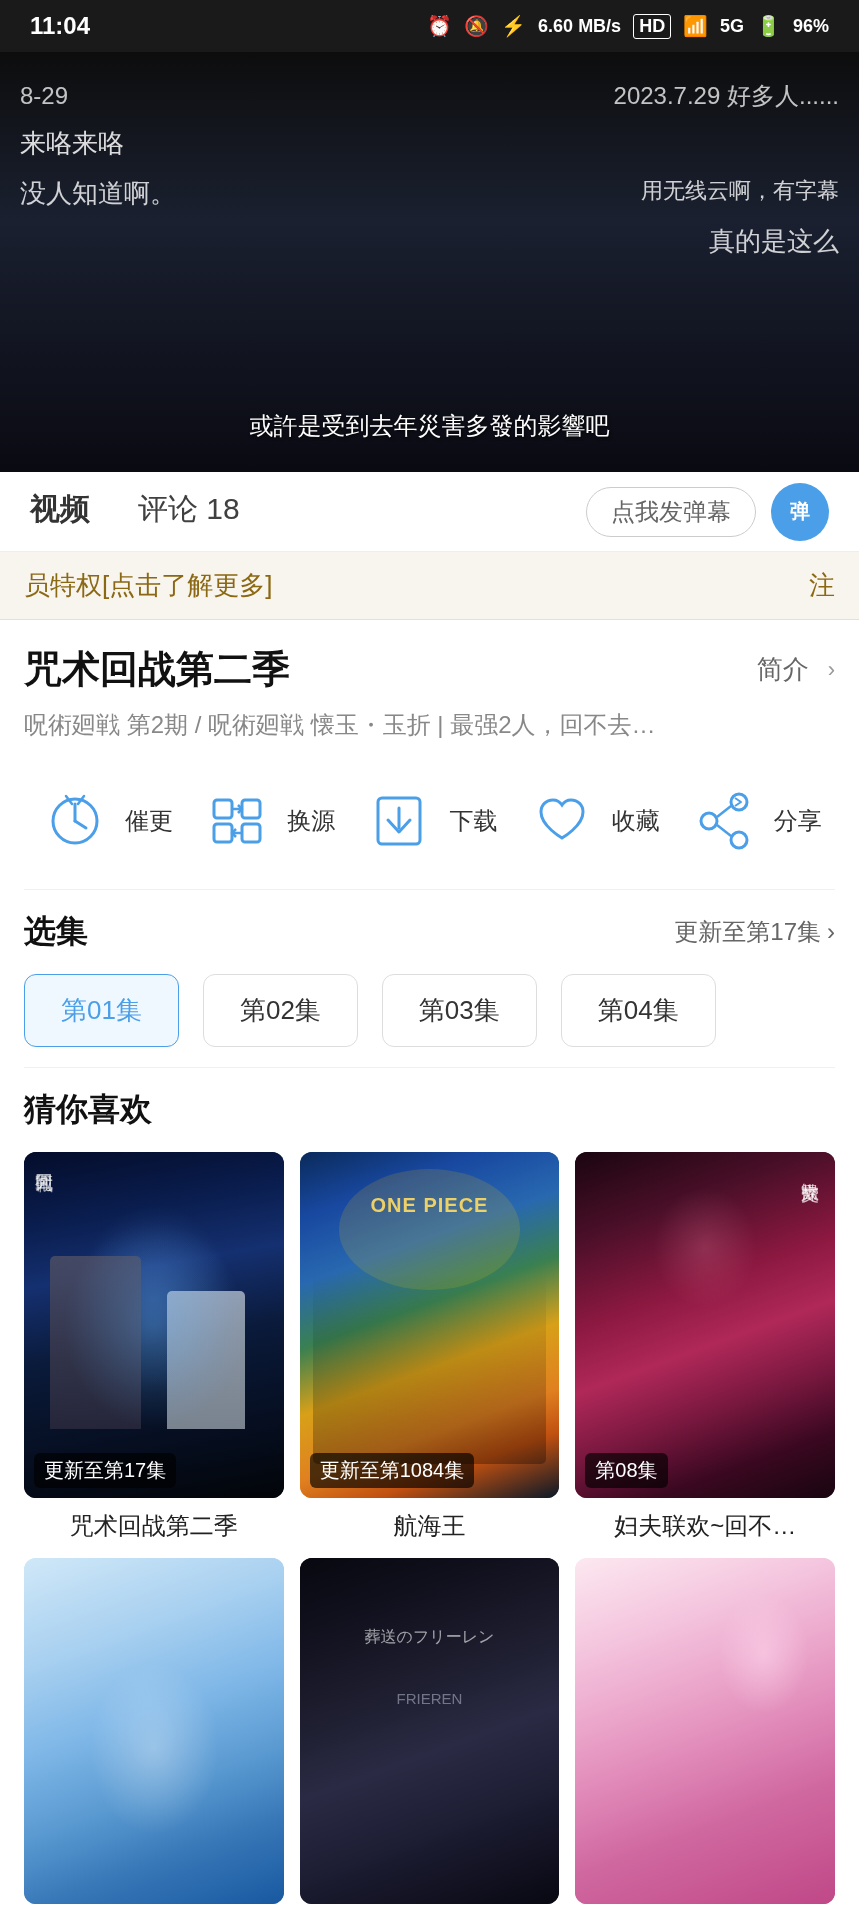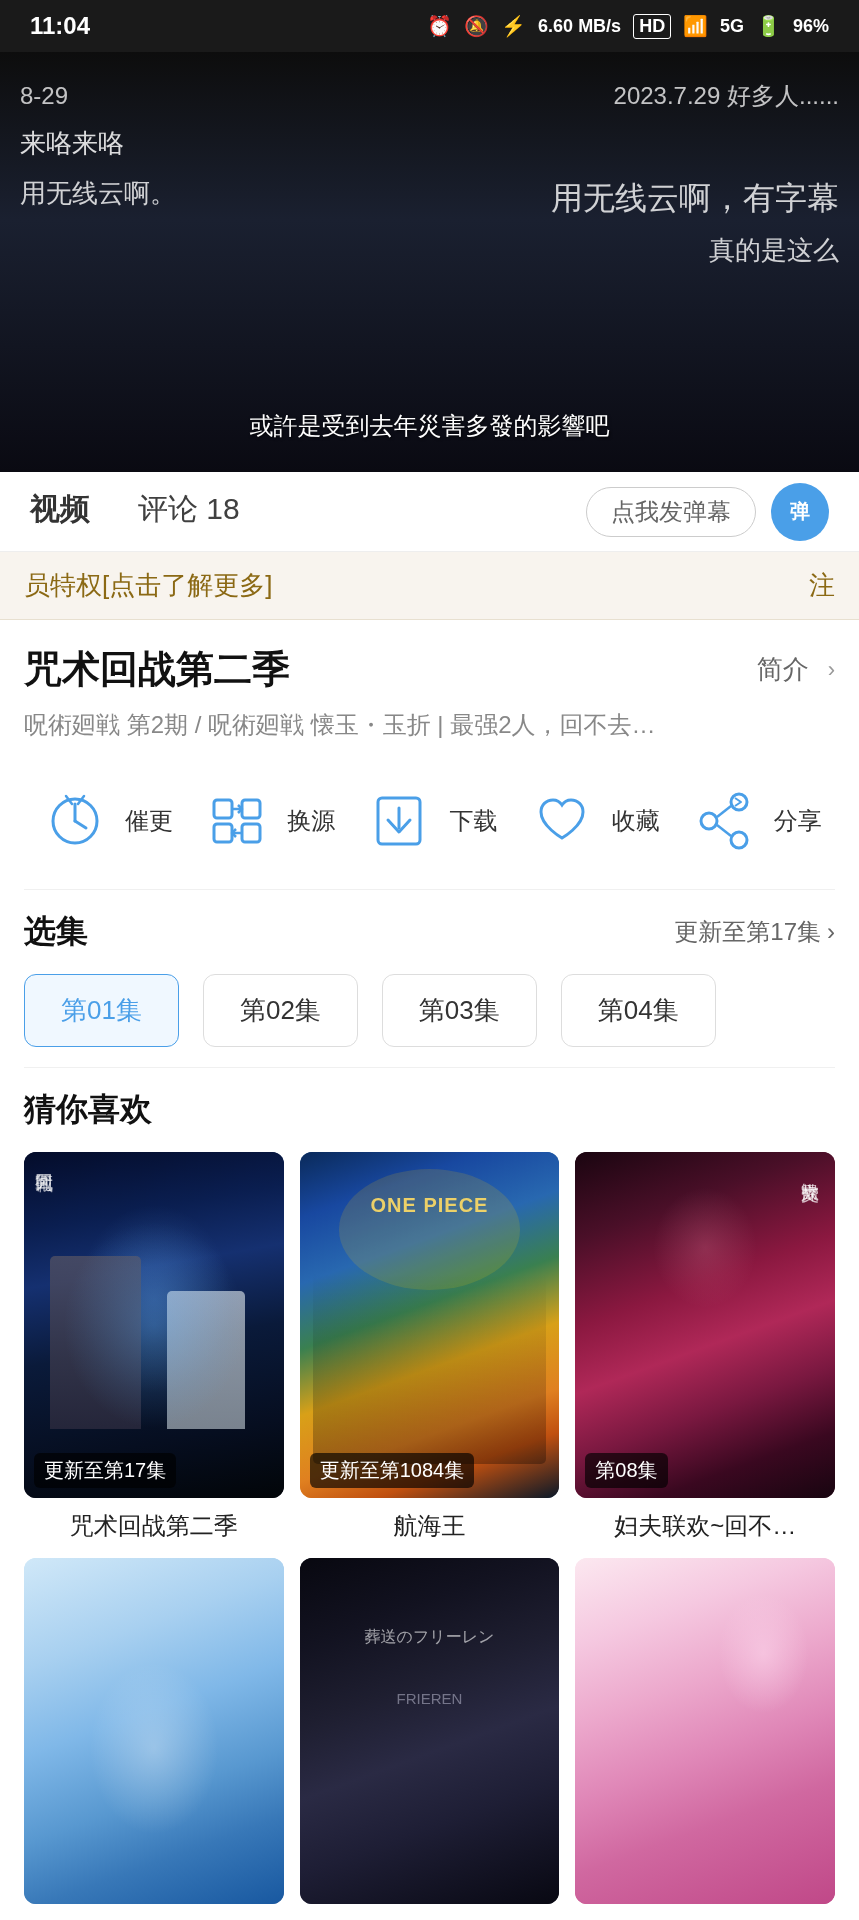--- a/index.html
+++ b/index.html
@@ -369,22 +369,22 @@
 
     <div class="video-comments-overlay">
       <div class="comment-line" style="margin-top: 10px;">
         <span style="color:rgba(255,255,255,0.75); font-size:24px;">8-29</span>
         <span style="margin-left:auto; color:rgba(255,255,255,0.75); font-size:24px;">2023.7.29 好多人......</span>
       </div>
       <div class="comment-line" style="margin-top: 8px;">
         <span style="color:rgba(255,255,255,0.85); font-size:26px;">来咯来咯</span>
       </div>
       <div class="comment-line" style="margin-top: 8px;">
-        <span style="color:rgba(255,255,255,0.8); font-size:26px;">用无线云啊。</span>
-        <span style="margin-left:auto; color:rgba(255,255,255,0.8); font-size:32px;">用无线云啊，有字幕</span>
+        <span style="color:rgba(255,255,255,0.8); font-size:26px;">没人知道啊。</span>
+        <span style="margin-left:auto; color:rgba(255,255,255,0.8); font-size:22px;">用无线云啊，有字幕</span>
       </div>
       <div class="comment-line" style="margin-top: 4px; justify-content: flex-end;">
         <span style="color:rgba(255,255,255,0.8); font-size:26px;">真的是这么</span>
       </div>
     </div>
 
     <div style="position:absolute; bottom: 180px; left: 200px; color: rgba(255,255,255,0.6); font-size: 32px; font-weight: bold;"></div>
 
     <div class="video-subtitle">或許是受到去年災害多發的影響吧</div>
   </div>

